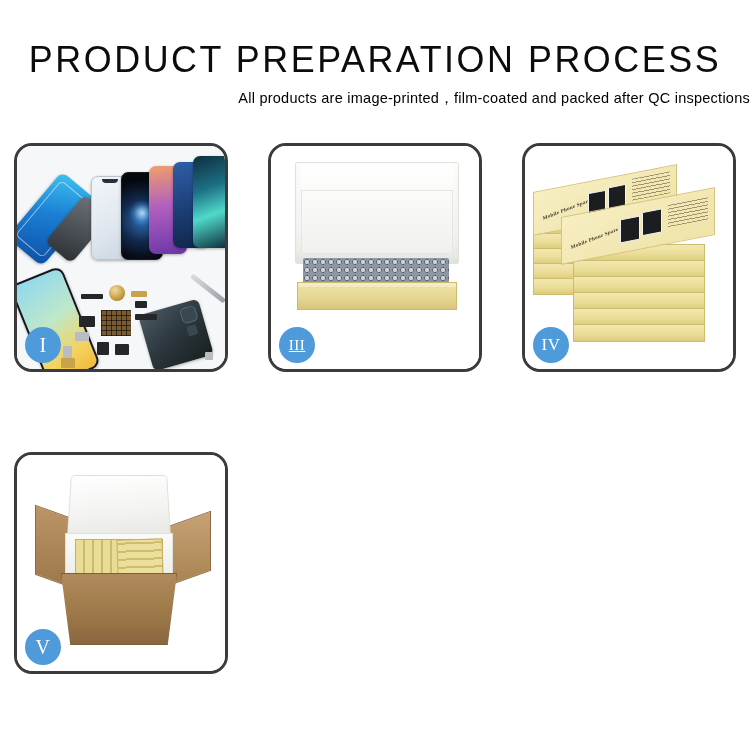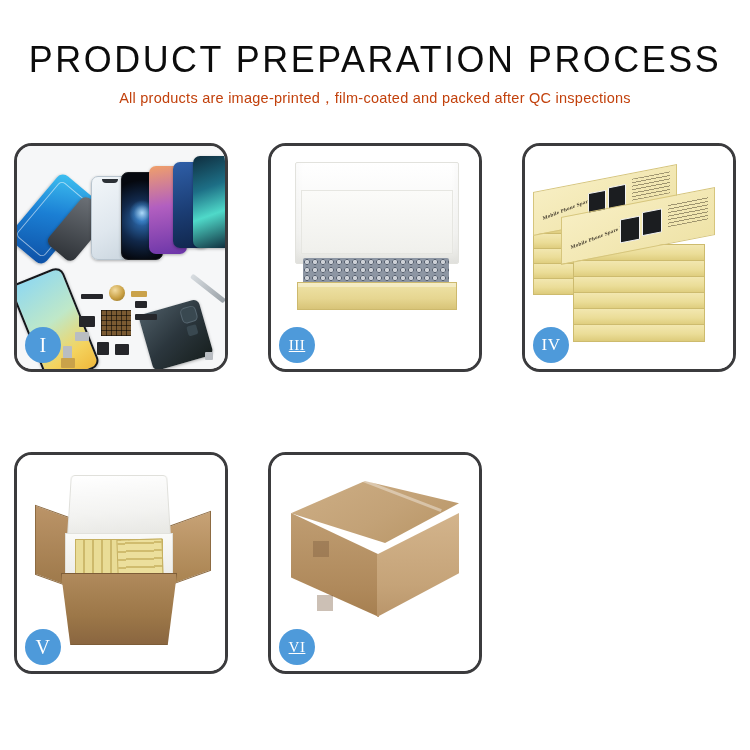--- a/index.html
+++ b/index.html
@@ -35,22 +35,23 @@
     font-family: "Liberation Sans", "DejaVu Sans", sans-serif;
     transform: scaleX(0.97);
     white-space: nowrap;
   }
   #page-subtitle {
     margin: 0;
     padding-top: 9px;
     font-size: 14.5px;
     line-height: 18px;
     letter-spacing: 0.25px;
-    color: #c2410c;
+    color: #000000;
     white-space: nowrap;
+    text-align: right;
   }
 
   
   #panel-grid {
     position: absolute;
     left: 14px;
     top: 143px;
     width: 722px;
     display: grid;
     grid-template-columns: repeat(3, 214px);
@@ -456,26 +457,14 @@
       <div class="c5-flap-r"></div>
       <div class="c5-foamlid"></div>
       <div class="c5-foam-inner"></div>
       <div class="c5-content"></div>
       <div class="c5-content2"></div>
       <div class="c5-body"></div>
     </div>
     <div class="badge">V</div>
   </div>
 
-  <div class="panel">
-    <div class="panel-photo">
-      <div class="p6-bg"></div>
-      <div class="c6-top"></div>
-      <div class="c6-left"></div>
-      <div class="c6-right"></div>
-      <div class="c6-seam"></div>
-      <div class="c6-tab" style="left:42px; top:86px;"></div>
-      <div class="c6-tab" style="left:46px; top:140px;"></div>
-    </div>
-    <div class="badge xwide">VI</div>
-  </div>
 
 </div>
 
 </body></html>

